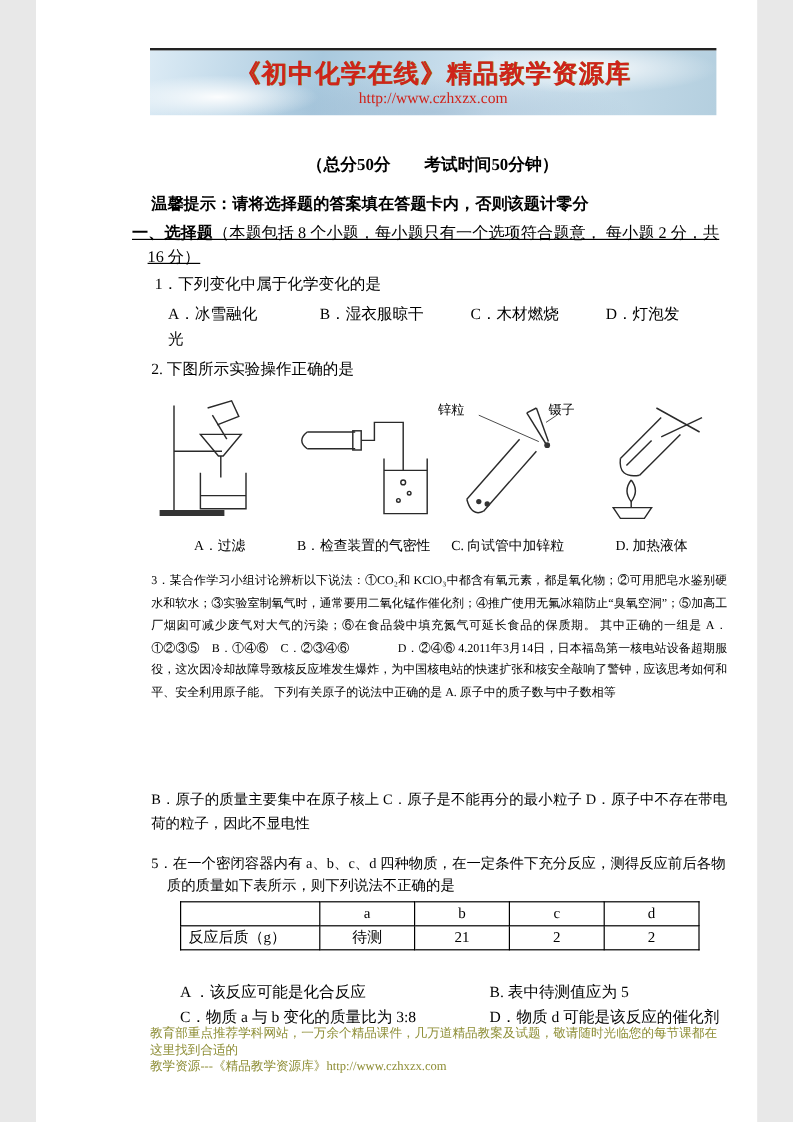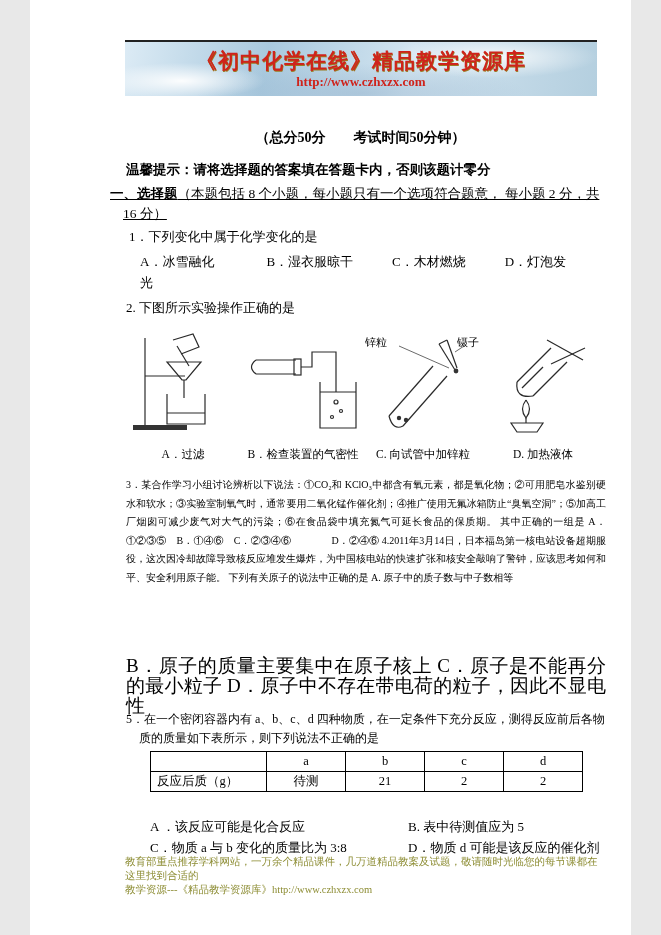--- a/index.html
+++ b/index.html
@@ -10,21 +10,21 @@
   .banner { position:absolute; left:95px; top:40px; width:472px; height:56px;
     border-top:2px solid #222;
     background:
       radial-gradient(ellipse 120px 26px at 12% 72%, rgba(255,255,255,.95), rgba(255,255,255,0) 70%),
       radial-gradient(ellipse 150px 30px at 78% 28%, rgba(255,255,255,.85), rgba(255,255,255,0) 70%),
       radial-gradient(ellipse 220px 40px at 50% 95%, rgba(150,180,205,.55), rgba(255,255,255,0) 75%),
       linear-gradient(100deg,#dcebf5 0%,#a9c9de 30%,#d2e4f0 60%,#b4cfdf 100%);
     display:flex; flex-direction:column; align-items:center; justify-content:center; }
   .banner-title { color:#cf231b; font-size:21px; font-weight:bold; letter-spacing:1px; line-height:25px;
     text-shadow:0.6px 0.6px 0 #9a7b22; }
-  .banner-url { color:#cf231b; font-size:13px; font-weight:bold; line-height:16px; cursor:pointer; }
+  .banner-url { color:#cf231b; font-size:13px; font-weight:normal; line-height:16px; cursor:pointer; }
 
   .doc-title { position:absolute; top:101px; left:0; width:661px; text-align:center;
     color:#c00000; font-size:16px; font-weight:bold; }
   .score-line { position:absolute; top:129px; left:0; width:661px; text-align:center;
     font-size:14px; font-weight:bold; }
   .tip { position:absolute; top:161px; left:96px; font-size:13.5px; font-weight:bold; }
   .section-heading { position:absolute; top:184px; left:80px; width:496px; font-size:13.5px;
     line-height:20px; padding-left:13px; text-indent:-13px;text-decoration:underline; }
   .section-heading .bold { font-weight:bold; }
 
@@ -37,21 +37,21 @@
   .figures { position:absolute; top:322px; left:93px; width:480px; height:140px; display:flex; }
   .figure { position:relative; flex:1; }
   .figure svg { position:absolute; top:8px; left:50%; transform:translateX(-50%); }
   .figure-caption { position:absolute; bottom:0; width:100%; text-align:center; font-size:11.5px; white-space:nowrap; }
   .fig-label { position:absolute; top:14px; font-size:11px; line-height:12px; }
   .fig-label-left { left:2px; }
   .fig-label-right { right:4px; }
 
   .q3-text { position:absolute; top:476px; left:96px; width:480px; font-size:10px;
     line-height:18.5px; text-align:justify; }
-  .q4-options { position:absolute; top:656px; left:96px; width:480px; font-size:19px;
+  .q4-options { position:absolute; top:656px; left:96px; width:480px; font-size:12px;
     line-height:20px; text-align:justify; }
   .q5-stem { position:absolute; top:710px; left:96px; width:480px; font-size:12px;
     line-height:19px; padding-left:13px; text-indent:-13px; }
 
   .q5-table { position:absolute; top:751px; left:120px; border-collapse:collapse; font-size:12.5px; }
   .q5-table td { border:1px solid #000; height:20px; text-align:center; padding:0 4px; }
   .q5-table .col-label { width:116px; text-align:left; padding-left:6px; }
   .q5-table .col-val { width:79px; }
 
   .q5-options { position:absolute; top:816px; left:120px; width:452px; font-size:13px;

